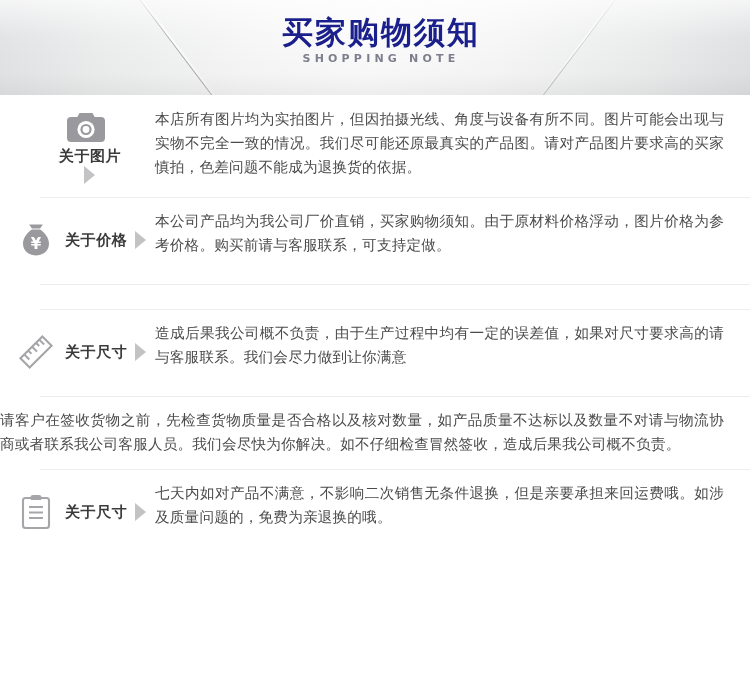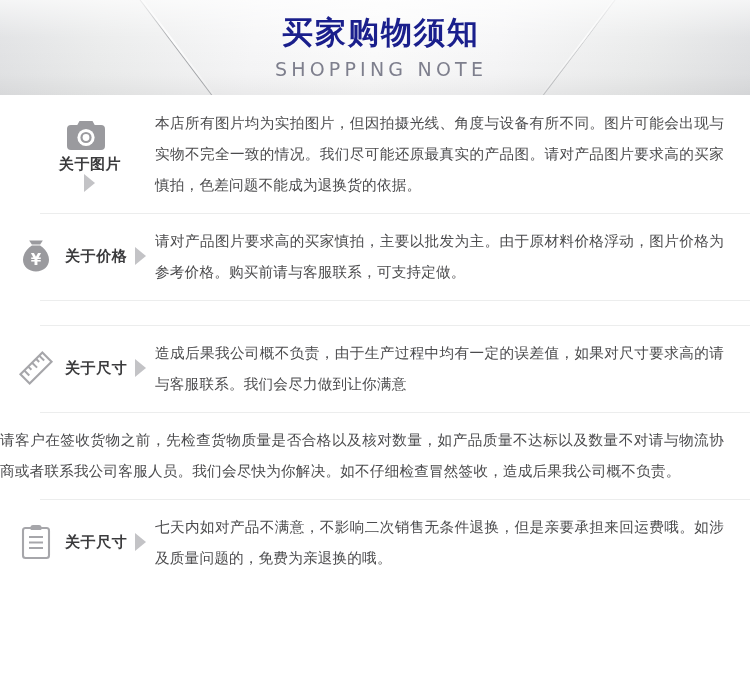--- a/index.html
+++ b/index.html
@@ -62,25 +62,24 @@
   }
   .banner-title {
     font-size:31px;
     font-weight:bold;
     color:#1a1f8c;
     letter-spacing:2px;
     line-height:1.22;
     text-shadow:0 1px 0 rgba(255,255,255,0.7);
   }
   .banner-sub {
-    margin-top:6px;
-    font-size:19px;
+    font-size:11px;
     color:#7e7f8d;
     letter-spacing:4.2px;
-    font-weight:normal;
+    font-weight:bold;
   }
 
   
   .notes { position:relative; width:750px; padding:0; }
   .note-row {
     position:relative;
     display:flex;
     align-items:flex-start;
     padding:12px 18px 13px 0;
   }
@@ -118,21 +117,21 @@
   .note-arrow {
     margin-left:7px;
     flex:0 0 auto;
     display:flex; align-items:center;
   }
 
   
   .note-body {
     flex:1 1 auto;
     font-size:14.6px;
-    line-height:31px;
+    line-height:24px;
     color:#4b4b4d;
     text-align:justify;
     letter-spacing:0.2px;
     padding-right:8px;
   }
 
   
   .rows-1 .note-left { align-self:center;flex-direction:column; }
 </style>
 </head>
@@ -183,21 +182,21 @@
             <text x="18" y="27" font-family="DejaVu Sans, sans-serif" font-size="15" font-weight="bold" fill="#ffffff" text-anchor="middle">¥</text>
           </svg>
         </span>
         <span class="note-label">关于价格</span>
         <span class="note-arrow">
           <svg width="13" height="18" viewBox="0 0 13 18" aria-hidden="true">
             <path fill="#c3c3c6" d="M1 0l11 9-11 9z"></path>
           </svg>
         </span>
       </div>
-      <div class="note-body">请对产品图片要求高的买家慎拍，主要以批发为主。由于原材料价格浮动，图片价格为参考价格。购买前请与客服联系，可支持定做。</div>
+      <div class="note-body">本公司产品均为我公司厂价直销，买家购物须知。由于原材料价格浮动，图片价格为参考价格。购买前请与客服联系，可支持定做。</div>
     </div>
 
     <div class="note-row">
     </div>
 
     <div class="note-row">
       <div class="note-left">
         <span class="note-icon">
           <svg width="38" height="38" viewBox="0 0 38 38" aria-hidden="true">
             <g transform="rotate(-45 19 19)">

